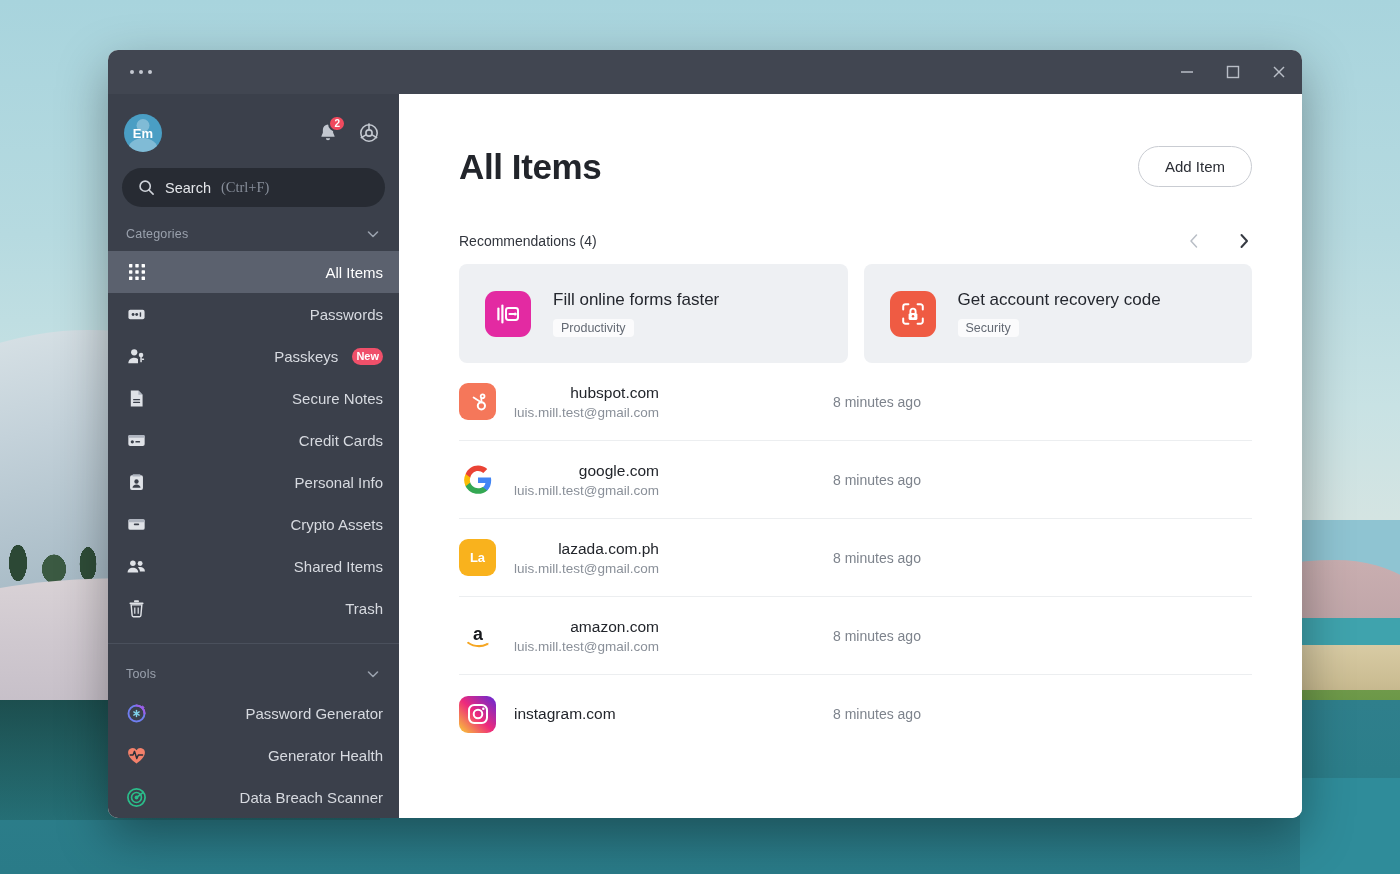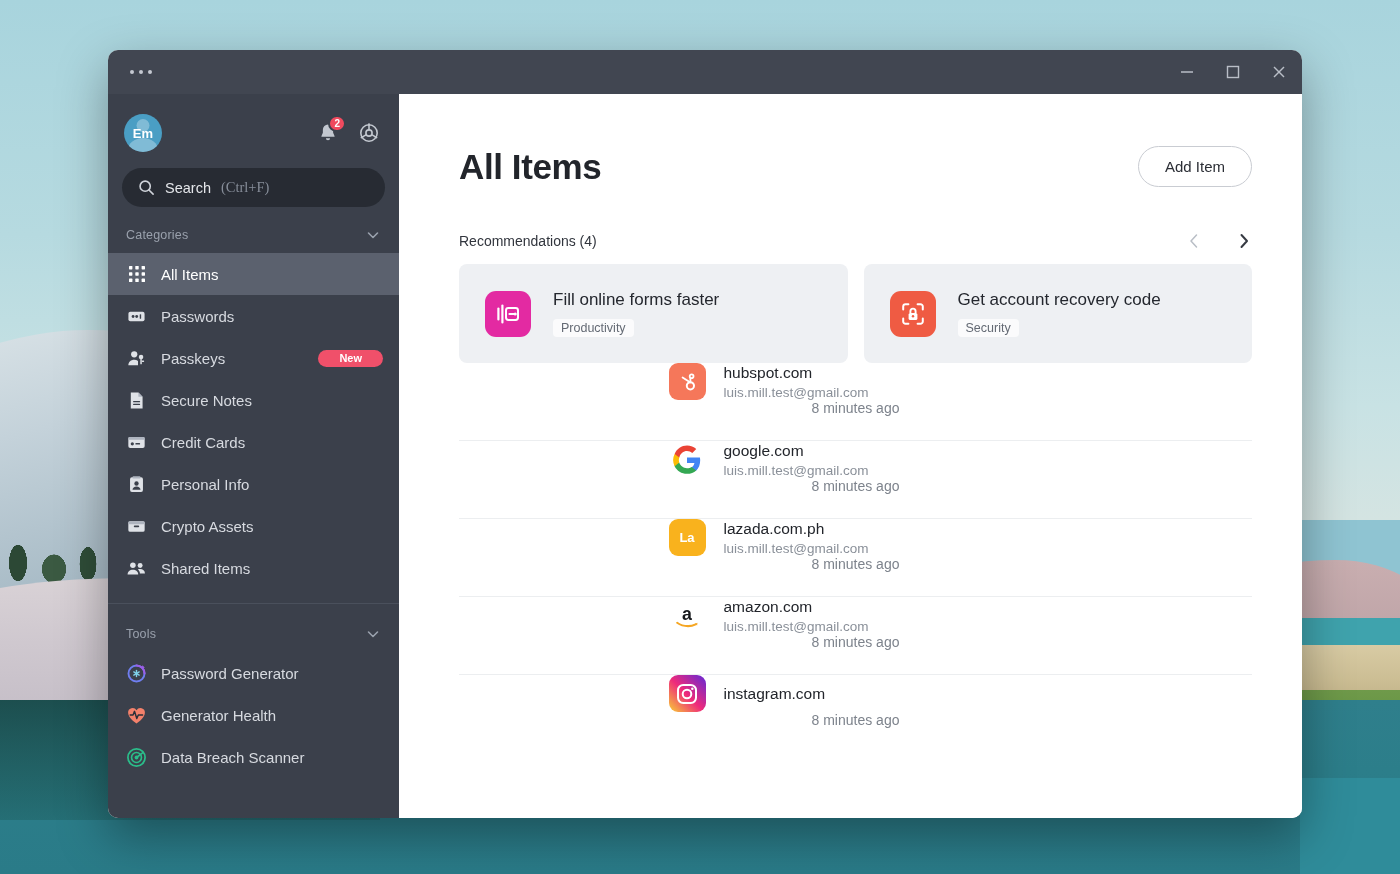--- a/index.html
+++ b/index.html
@@ -9,20 +9,21 @@
     overflow: hidden;
     font-family: "Liberation Sans", sans-serif;
   }
 
   
   #desktop {
     position: relative;
     width: 1400px; height: 874px;
     background: #8fc4d2;
     overflow: hidden;
+    text-align: right;
   }
   .wp-sky {
     position: absolute; left: 0; top: 0; width: 1400px; height: 520px;
     background: linear-gradient(#a8d4dd 0%, #b6dae0 45%, #c8e2e4 78%, #d4e4e2 100%);
   }
   .wp-far-hill {
     position: absolute; left: 1180px; top: 560px; width: 260px; height: 70px;
     background: linear-gradient(#c9aeb0, #bfa5a8);
     border-radius: 60% 40% 0 0 / 100% 100% 0 0;
   }
@@ -209,21 +210,21 @@
   .nav-item .nav-ico {
     width: 21px; height: 21px;
     display: flex; align-items: center; justify-content: center;
     flex: 0 0 21px;
   }
   .nav-item .nav-label { flex: 1; }
   .badge-new {
     background: #f0506a; color: #fff;
     font-size: 11px; font-weight: bold;
     border-radius: 10px;
-    padding: 3px 21px;
+    padding: 3px 4px;
     line-height: 1;
   }
   #sidebar-divider {
     height: 1px; background: #4a505c;
     margin: 14px 0 0 0;
   }
   #tools-wrap { padding-top: 2px; }
 
   
   #main {
@@ -298,21 +299,20 @@
     display: flex; align-items: center; gap: 11px;
     cursor: pointer;
   }
   #sort-label { font-size: 14.5px; color: #2c3038; }
 
   .item-row {
     display: flex; align-items: center;
     height: 78px;
     border-bottom: 1px solid #eceef0;
     cursor: pointer;
-    flex-direction: column;
   }
   .item-main { display: flex; align-items: center; gap: 18px; width: 374px; }
   .fav {
     width: 37px; height: 37px; border-radius: 9px;
     flex: 0 0 37px;
     display: flex; align-items: center; justify-content: center;
     overflow: hidden;
     position: relative;
   }
   .item-texts { display: flex; flex-direction: column; gap: 3px; }
@@ -521,20 +521,32 @@
               <svg width="19" height="19" viewBox="0 0 20 20" fill="#dfe2e7">
                 <circle cx="6.2" cy="6.6" r="2.9"></circle>
                   <circle cx="13.8" cy="6.9" r="2.6"></circle>
                 <path d="M0.6 16.4c0-3.2 2.4-5.1 5.6-5.1s5.6 1.9 5.6 5.1z"></path>
                 <path d="M11.4 11.1c.7-.3 1.5-.45 2.4-.45 2.9 0 5.1 1.7 5.1 4.6h-5.3c0-1.6-.8-3-2.2-4.15z"></path>
               </svg>
             </span>
             <span class="nav-label">Shared Items</span>
           </div>
 
+          <div class="nav-item">
+            <span class="nav-ico">
+              <svg width="19" height="19" viewBox="0 0 20 20">
+                <rect x="2.6" y="3.6" width="14.8" height="2" rx="0.8" fill="#dfe2e7"></rect>
+                <rect x="7.4" y="1.4" width="5.2" height="2" rx="0.8" fill="#dfe2e7"></rect>
+                <path d="M4.4 6.2h11.2l-1 11.2a1.3 1.3 0 0 1-1.3 1.2H6.7a1.3 1.3 0 0 1-1.3-1.2z" fill="none" stroke="#dfe2e7" stroke-width="1.5"></path>
+                <line x1="8.2" y1="9" x2="8.2" y2="15.4" stroke="#dfe2e7" stroke-width="1.3"></line>
+                <line x1="11.8" y1="9" x2="11.8" y2="15.4" stroke="#dfe2e7" stroke-width="1.3"></line>
+              </svg>
+            </span>
+            <span class="nav-label">Trash</span>
+          </div>
 
         </div>
 
         <div id="sidebar-divider"></div>
 
         <div id="tools-wrap">
           <div class="section-header">
             <span class="label">Tools</span>
             <span style="display:flex">
               <svg width="16" height="16" viewBox="0 0 16 16">

